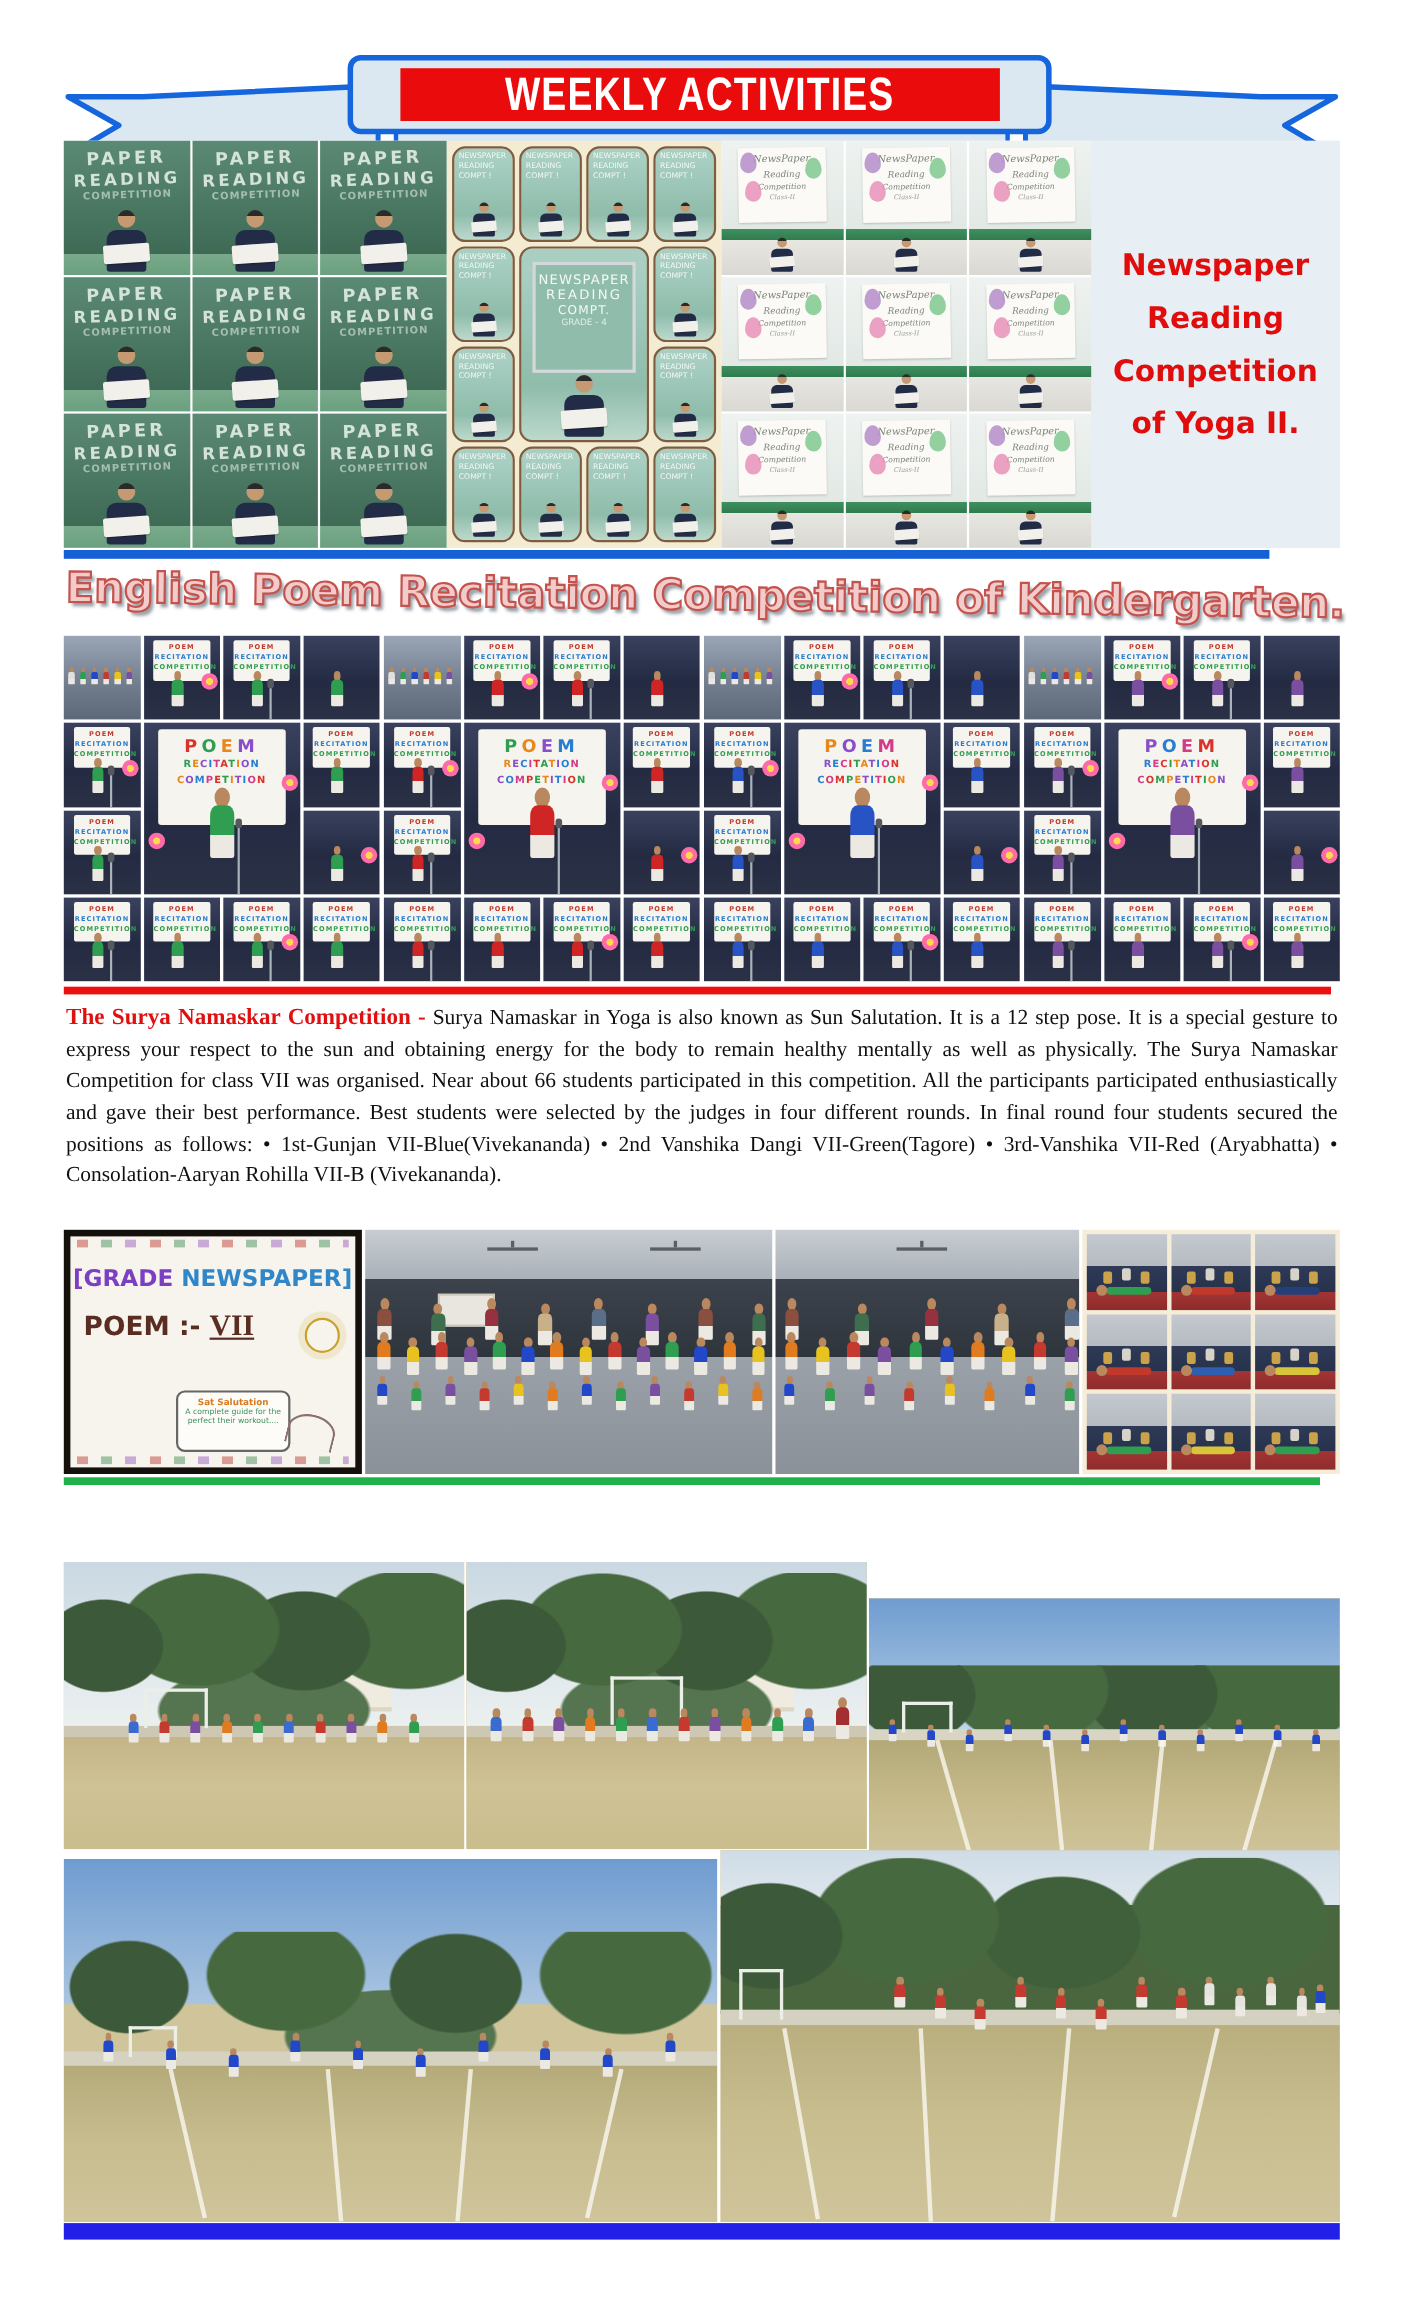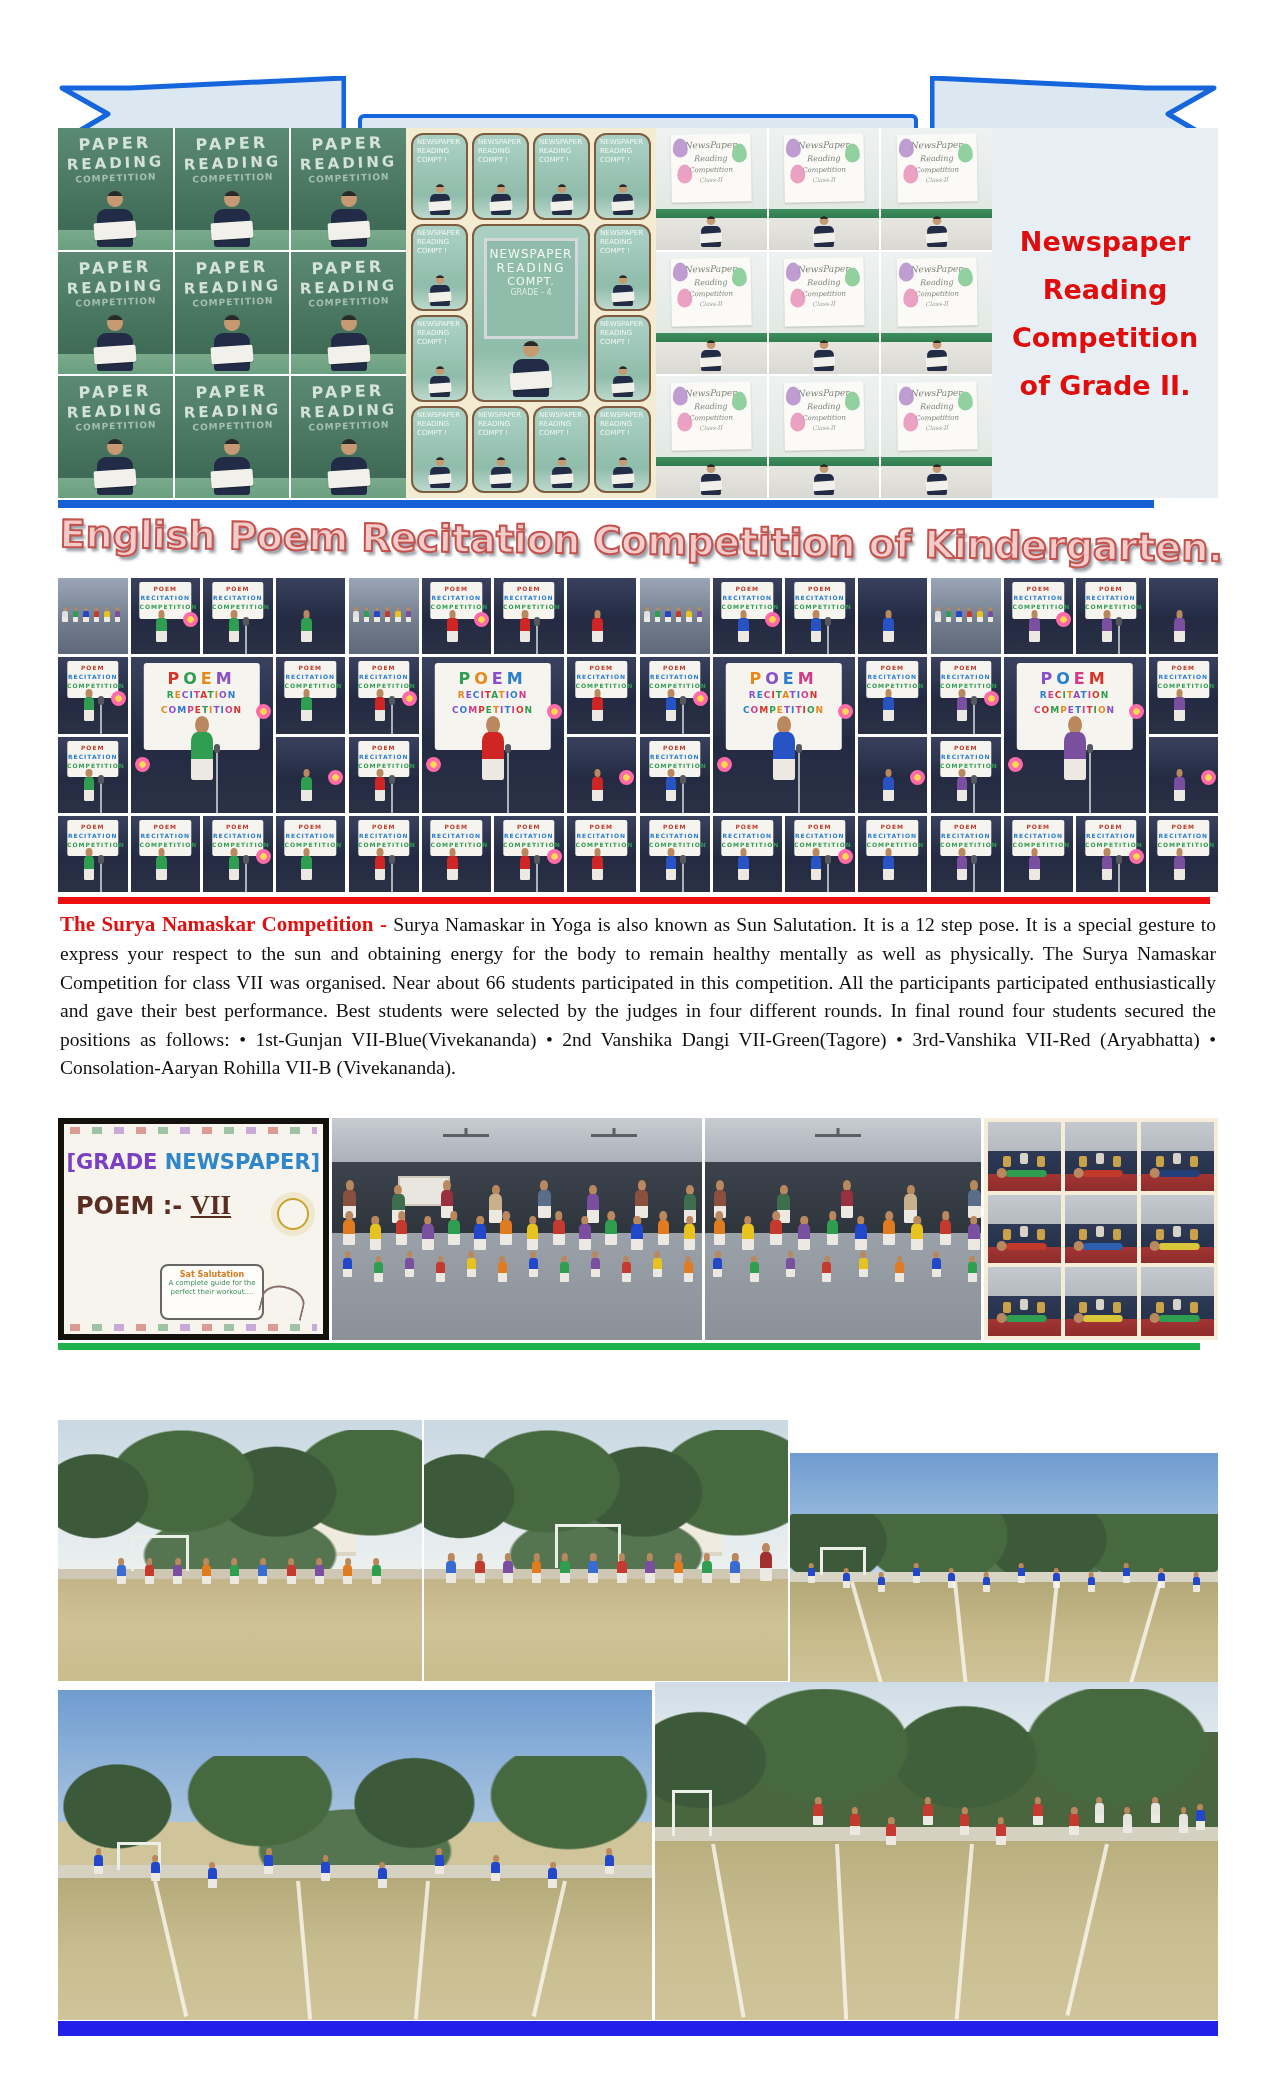--- a/index.html
+++ b/index.html
@@ -238,20 +238,25 @@
 <div class="page">
 
   <div class="banner">
     <svg class="tail tailL" viewBox="0 0 290 72">
       <polygon points="288,2 74,12 6,12 52,38 8,64 288,70" fill="#dce8f1" stroke="#1565dd" stroke-width="5" stroke-linejoin="round"></polygon>
     </svg>
     <svg class="tail tailR" viewBox="0 0 290 72">
       <polygon points="2,2 216,12 284,12 238,38 282,64 2,70" fill="#dce8f1" stroke="#1565dd" stroke-width="5" stroke-linejoin="round"></polygon>
     </svg>
     <div class="ribbon-fold"></div>
+    <div class="ribbon-center">
+      <div class="banner-red">
+        <span class="banner-title">WEEKLY ACTIVITIES</span>
+      </div>
+    </div>
   </div>
 
   <section class="news">
     <div class="chalk-grid" id="chalkGrid">
         <div class="chalk-tile">
           <div class="chalk-lines">
             <div>PAPER</div>
             <div>READING</div>
             <div>COMPETITION</div>
           </div>
@@ -660,21 +665,21 @@
             <div class="rbody"></div>
             <div class="rhead"></div>
             <div class="rpaper"></div>
           </div>
         </div>
       </div>
     <div class="news-caption">
       <span>Newspaper</span>
       <span>Reading</span>
       <span>Competition</span>
-      <span>of Grade II.</span>
+      <span>of Yoga II.</span>
     </div>
   </section>
 
   <div class="div-blue"></div>
 
   <h1 class="poem-h">English Poem Recitation Competition of Kindergarten.</h1>
 
   <section class="poem-collage" id="poemCollage">
       <div class="pblock">
         <div class="ptile2" style="grid-area: 2 / 2 / 4 / 4;">

